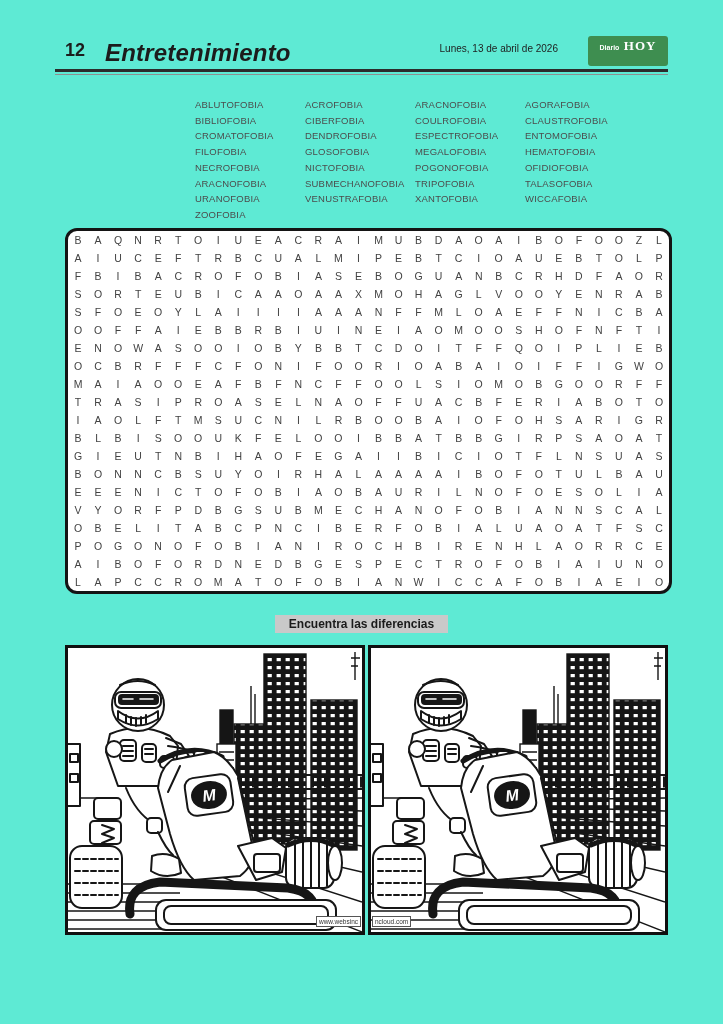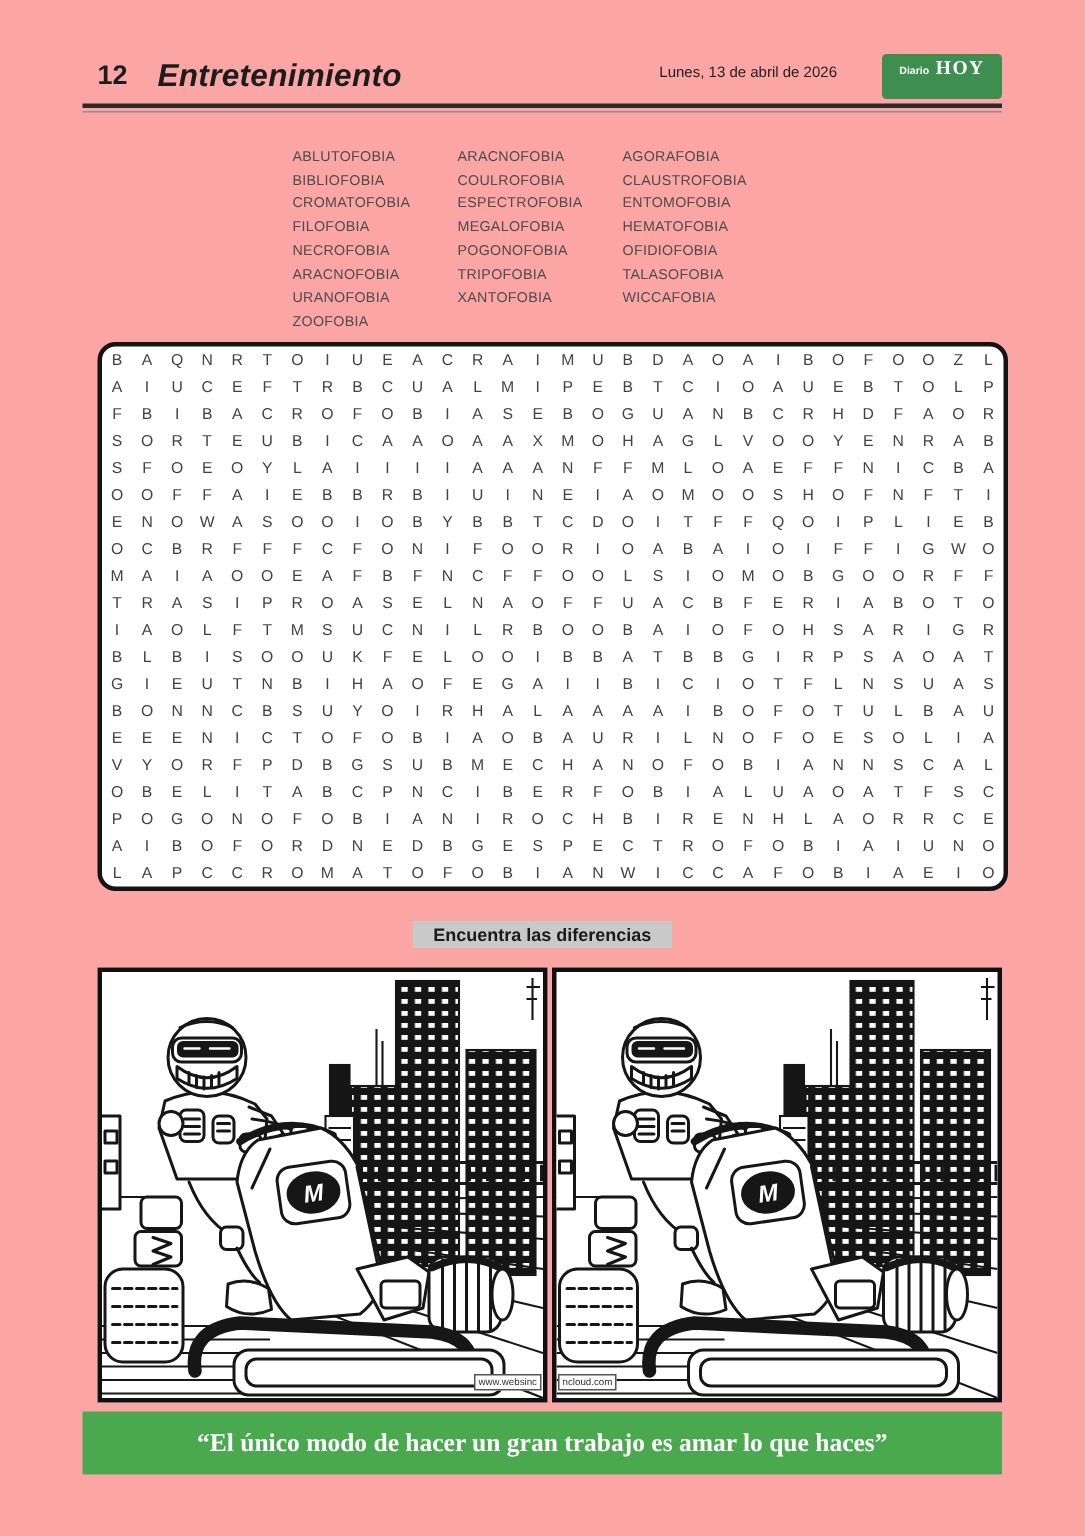--- a/index.html
+++ b/index.html
@@ -1,22 +1,22 @@
 <!DOCTYPE html>
 <html style="--logo-green: #3e8e50; --bar-green: #4aa94e; --strip-gray: #c9c9c9;"><head>
 <meta charset="utf-8">
 <style>
   html,body{margin:0;padding:0;background:#ffffff;}
-  .page{position:relative;width:723px;height:1024px;background:#fca5a5;overflow:hidden;
+  .page{position:relative;width:723px;height:1024px;background:#5eead4;overflow:hidden;
         font-family:"Liberation Sans",sans-serif;color:#222;}
 
   
   .header{position:absolute;left:55px;top:38px;width:613px;height:30px;}
   .pagenum{position:absolute;left:10px;top:2px;font-size:18px;font-weight:bold;color:#1c1c1c;}
-  .section{position:absolute;left:50px;top:1px;font-size:21px;font-weight:bold;font-style:italic;color:#1c1c1c;letter-spacing:.2px;}
+  .section{position:absolute;left:50px;top:1px;font-size:24px;font-weight:bold;font-style:italic;color:#1c1c1c;letter-spacing:.2px;}
   .date{position:absolute;right:110px;top:5px;font-size:10px;color:#1e1e1e;}
   .logo{position:absolute;right:0;top:-2px;width:80px;height:30px;background:var(--logo-green,#3e8e50);
         border-radius:3px;text-align:center;color:#fff;}
   .logo .small{font-size:7px;font-weight:bold;line-height:8px;padding-top:2px;}
   .logo .big{font-family:"Liberation Serif",serif;font-size:13px;font-weight:bold;line-height:18px;letter-spacing:1px;}
   .h-rule{position:absolute;left:55px;top:69px;width:613px;height:2px;
           border-top:3px solid #2b2b2b;border-bottom:1px solid #8f8f8f;}
 
   
   .ws-title{position:absolute;left:55px;top:75px;width:613px;text-align:center;
@@ -65,20 +65,29 @@
   <div class="word-cols" id="word-columns">
       <div class="word-col">
         <div class="word">ABLUTOFOBIA</div>
         <div class="word">BIBLIOFOBIA</div>
         <div class="word">CROMATOFOBIA</div>
         <div class="word">FILOFOBIA</div>
         <div class="word">NECROFOBIA</div>
         <div class="word">ARACNOFOBIA</div>
         <div class="word">URANOFOBIA</div>
         <div class="word">ZOOFOBIA</div>
+      </div>
+      <div class="word-col">
+        <div class="word">ACROFOBIA</div>
+        <div class="word">CIBERFOBIA</div>
+        <div class="word">DENDROFOBIA</div>
+        <div class="word">GLOSOFOBIA</div>
+        <div class="word">NICTOFOBIA</div>
+        <div class="word">SUBMECHANOFOBIA</div>
+        <div class="word">VENUSTRAFOBIA</div>
       </div>
       <div class="word-col">
         <div class="word">ARACNOFOBIA</div>
         <div class="word">COULROFOBIA</div>
         <div class="word">ESPECTROFOBIA</div>
         <div class="word">MEGALOFOBIA</div>
         <div class="word">POGONOFOBIA</div>
         <div class="word">TRIPOFOBIA</div>
         <div class="word">XANTOFOBIA</div>
       </div>
@@ -797,15 +806,14 @@
     </svg>
     <span class="watermark wl">www.websinc</span>
   </div>
   <div class="frame right">
     <svg class="scene-svg" viewBox="0 0 294 284">
       <use href="#kart-scene"></use>
     </svg>
     <span class="watermark wr">ncloud.com</span>
   </div>
 
-  <div class="quote-bar">“El único modo de hacer un gran trabajo es amar lo que haces”</div>
 
 </div>
 
 </body></html>

